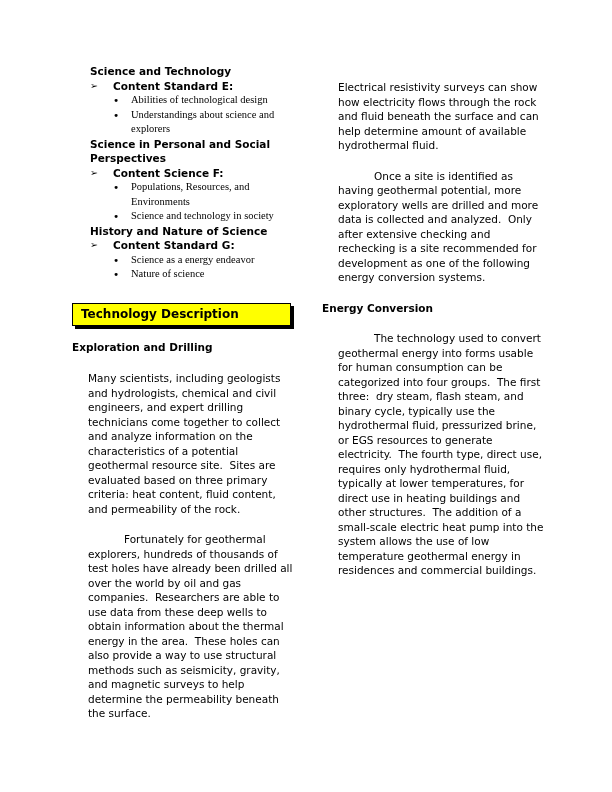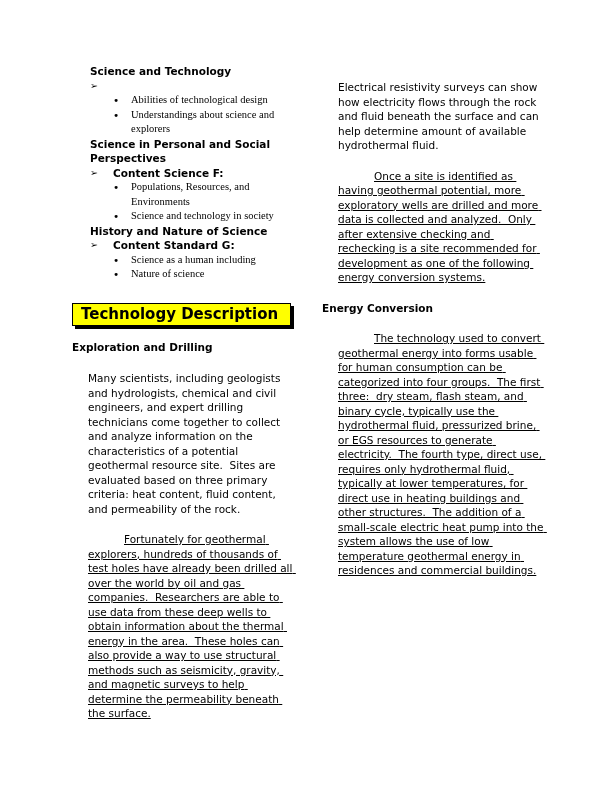--- a/index.html
+++ b/index.html
@@ -25,47 +25,48 @@
 
   
   .hl-box {
     margin-top:21px;
     width:219px;
     background:#FFFF00;
     border:1px solid #000000;
     box-shadow:3px 3px 0 #000000;
     padding:4px 8px;
     font-weight:bold;
-    font-size:15px;
+    font-size:12px;
     line-height:13px;
   }
 
   .section-heading {
     font-size:10.5px;
     font-weight:bold;
     line-height:14.5px;
   }
   .sh-left  { margin:14px 0 17px 0; }
   .sh-right { margin:15px 0 15px 0; }
 
   .para { white-space:pre-wrap; margin:16px; }
-  .para.indent { text-indent:36px;text-decoration:underline; }
+  .para.indent { text-indent:36px; }
 </style>
 </head>
 <body>
 
 <div class="page">
 
   <div class="col col-left">
 
     <div>
 
       <div class="cat">Science and Technology</div>
       <div class="std">
         <span class="arrow">➢</span>
+        <span class="std-text">Content Standard E:</span>
       </div>
       <div class="bul">
         <span class="dot">•</span>
         <span class="bul-text">Abilities of technological design</span>
       </div>
       <div class="bul">
         <span class="dot">•</span>
         <span class="bul-text">Understandings about science and explorers</span>
       </div>
 
@@ -83,21 +84,21 @@
         <span class="bul-text">Science and technology in society</span>
       </div>
 
       <div class="cat">History and Nature of Science</div>
       <div class="std">
         <span class="arrow">➢</span>
         <span class="std-text">Content Standard G:</span>
       </div>
       <div class="bul">
         <span class="dot">•</span>
-        <span class="bul-text">Science as a human including</span>
+        <span class="bul-text">Science as a energy endeavor</span>
       </div>
       <div class="bul">
         <span class="dot">•</span>
         <span class="bul-text">Nature of science</span>
       </div>
 
     </div>
 
     <div class="hl-box">
       <span>Technology Description</span>

